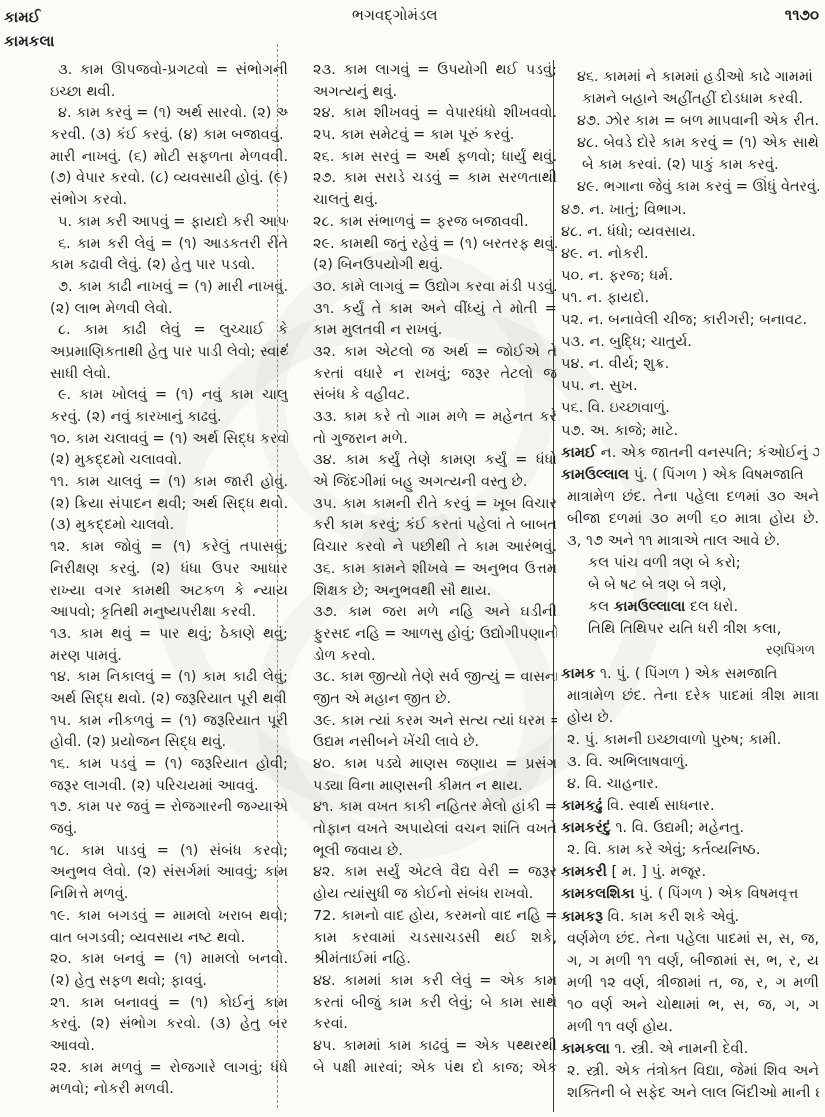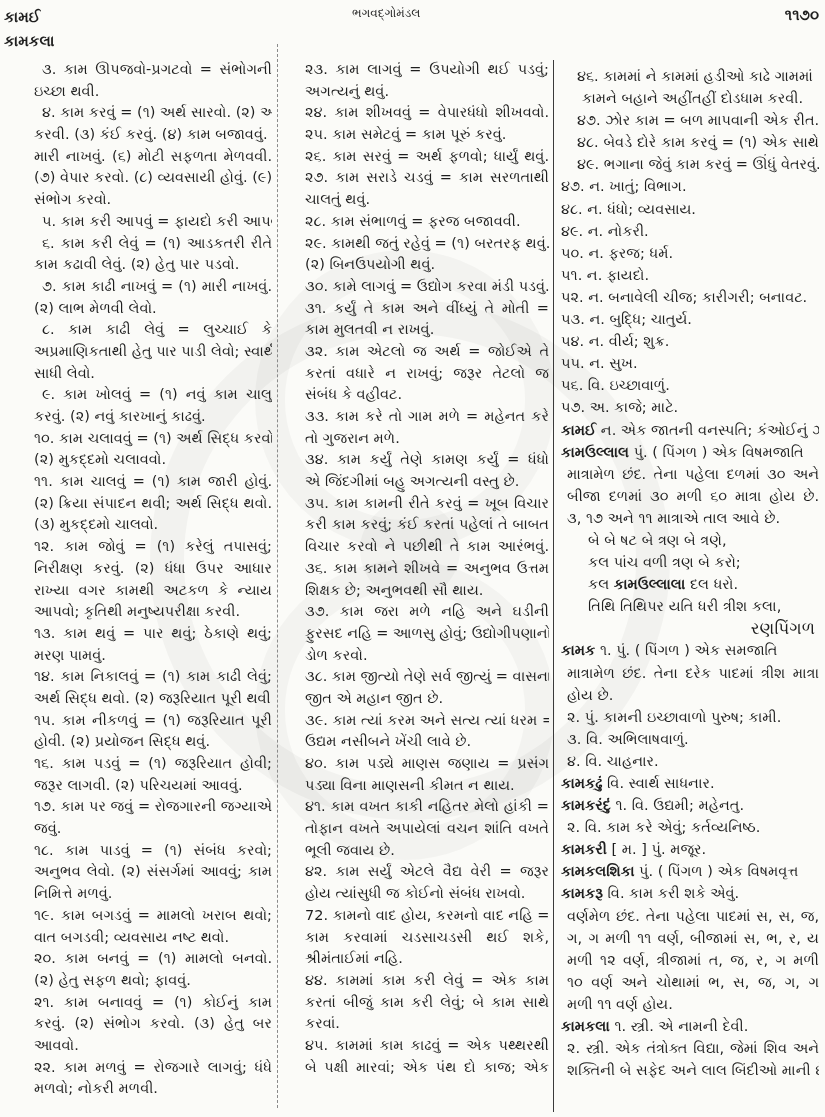--- a/index.html
+++ b/index.html
@@ -11,42 +11,42 @@
   }
   .watermark { position: absolute; border-radius: 50%; pointer-events: none; }
   .wm1 { left: 150px; top: 300px; width: 520px; height: 520px; border: 34px solid rgba(0,0,0,0.035); box-sizing: border-box; }
   .wm2 { left: 255px; top: 250px; width: 300px; height: 300px; border: 30px solid rgba(0,0,0,0.03); box-sizing: border-box; }
   .wm3 { left: 255px; top: 560px; width: 300px; height: 300px; border: 30px solid rgba(0,0,0,0.03); box-sizing: border-box; }
   .wm4 { left: 360px; top: 500px; width: 100px; height: 100px; background: rgba(0,0,0,0.03); }
 
   .hdr { position: absolute; font-size: 15px; font-weight: bold; white-space: nowrap; }
   .guide1 { left: 4px; top: 8px; }
   .guide2 { left: 4px; top: 32px; }
-  .title { left: 352px; top: 6px; font-weight: normal; font-size: 12px; text-align: right; }
+  .title { left: 352px; top: 6px; font-weight: normal; font-size: 15px; text-align: right; }
   .pageno { right: 6px; top: 6px; }
 
   .divider { position: absolute; width: 0; }
   .d1 { left: 277px; top: 44px; height: 1064px; border-left: 1px dashed #8a8a8a; }
   .d2 { left: 553px; top: 60px; height: 1052px; border-left: 1px solid #3a3a3a; }
 
   .col { position: absolute; font-size: 14.5px; }
-  .c1 { left: 34px; top: 59px; width: 238px; }
-  .c2 { left: 305px; top: 59px; width: 244px; }
+  .c1 { left: 50px; top: 59px; width: 238px; }
+  .c2 { left: 313px; top: 59px; width: 244px; }
   .c3 { left: 561px; top: 65px; width: 258px; }
   .c1 .ln, .c2 .ln { height: 21.7px; line-height: 21.7px; }
   .c3 .ln { height: 22.1px; line-height: 22.1px; }
 
   .ln { white-space: nowrap; overflow: hidden; text-align: left; }
   .f { text-align: justify; text-align-last: justify; }
   .e { padding-left: 8px; }
   .s { padding-left: 16px; }
   .sc { padding-left: 21px; }
   .cn { padding-left: 6px; }
   .p { padding-left: 27px; }
-  .r { text-align: right; padding-right: 4px; font-size: 17px; }
+  .r { text-align: right; padding-right: 4px; font-size: 13px; }
   .hw { font-weight: bold; }
 </style>
 </head>
 <body>
 
 <div class="watermark wm1"></div>
 <div class="watermark wm2"></div>
 <div class="watermark wm3"></div>
 <div class="watermark wm4"></div>
 
@@ -157,20 +157,21 @@
   <div class="ln">કરવાં.</div>
   <div class="ln f">૪૫. કામમાં કામ કાઢવું = એક પથ્થરથી</div>
   <div class="ln f">બે પક્ષી મારવાં; એક પંથ દો કાજ; એક</div>
 </div>
 
 <div class="col c3">
   <div class="ln s f">૪૬. કામમાં ને કામમાં હડીઓ કાઢે ગામમાં =</div>
   <div class="ln sc">કામને બહાને અહીંતહીં દોડધામ કરવી.</div>
   <div class="ln s f">૪૭. ઝોર કામ = બળ માપવાની એક રીત.</div>
   <div class="ln s f">૪૮. બેવડે દોરે કામ કરવું = (૧) એક સાથે</div>
+  <div class="ln sc">બે કામ કરવાં. (૨) પાકું કામ કરવું.</div>
   <div class="ln s f">૪૯. ભગાના જેવું કામ કરવું = ઊંધું વેતરવું.</div>
   <div class="ln">૪૭. ન. ખાતું; વિભાગ.</div>
   <div class="ln">૪૮. ન. ધંધો; વ્યવસાય.</div>
   <div class="ln">૪૯. ન. નોકરી.</div>
   <div class="ln">૫૦. ન. ફરજ; ધર્મ.</div>
   <div class="ln">૫૧. ન. ફાયદો.</div>
   <div class="ln">૫૨. ન. બનાવેલી ચીજ; કારીગરી; બનાવટ.</div>
   <div class="ln">૫૩. ન. બુદ્ધિ; ચાતુર્ય.</div>
   <div class="ln">૫૪. ન. વીર્ય; શુક્ર.</div>
   <div class="ln">૫૫. ન. સુખ.</div>
@@ -180,22 +181,22 @@
     <span class="hw">કામઈ</span>
     <span>ન. એક જાતની વનસ્પતિ; કંઓઈનું ઝાડ.</span>
   </div>
   <div class="ln">
     <span class="hw">કામઉલ્લાલ</span>
     <span>પું. ( પિંગળ ) એક વિષમજાતિ</span>
   </div>
   <div class="ln cn f">માત્રામેળ છંદ. તેના પહેલા દળમાં ૩૦ અને</div>
   <div class="ln cn f">બીજા દળમાં ૩૦ મળી ૬૦ માત્રા હોય છે.</div>
   <div class="ln cn">૩, ૧૭ અને ૧૧ માત્રાએ તાલ આવે છે.</div>
+  <div class="ln p">કલ પાંચ વળી ત્રણ બે કરો;</div>
   <div class="ln p">બે બે ષટ બે ત્રણ બે ત્રણે,</div>
-  <div class="ln p">કલ પાંચ વળી ત્રણ બે કરો;</div>
   <div class="ln p">
     <span>કલ</span>
     <span class="hw">કામઉલ્લાલા</span>
     <span>દલ ધરો.</span>
   </div>
   <div class="ln p">તિથિ તિથિપર યતિ ધરી ત્રીશ કલા,</div>
   <div class="ln r">રણપિંગળ</div>
   <div class="ln">
     <span class="hw">કામક</span>
     <span>૧. પું. ( પિંગળ ) એક સમજાતિ</span>

